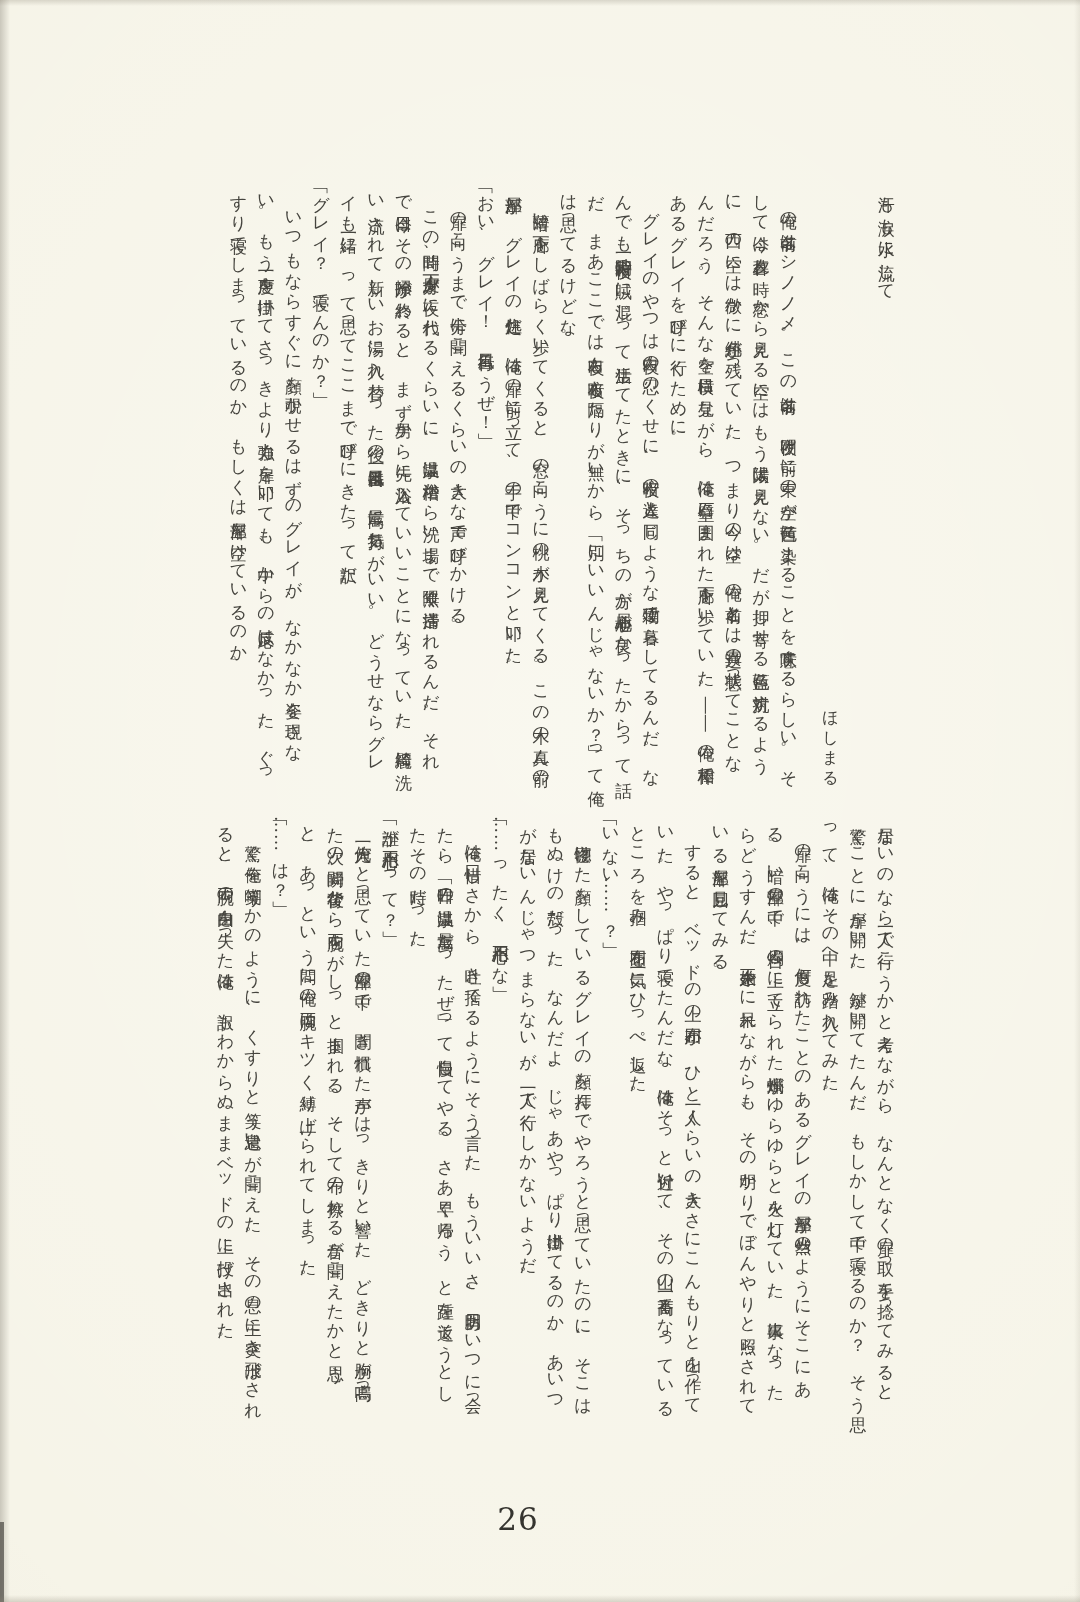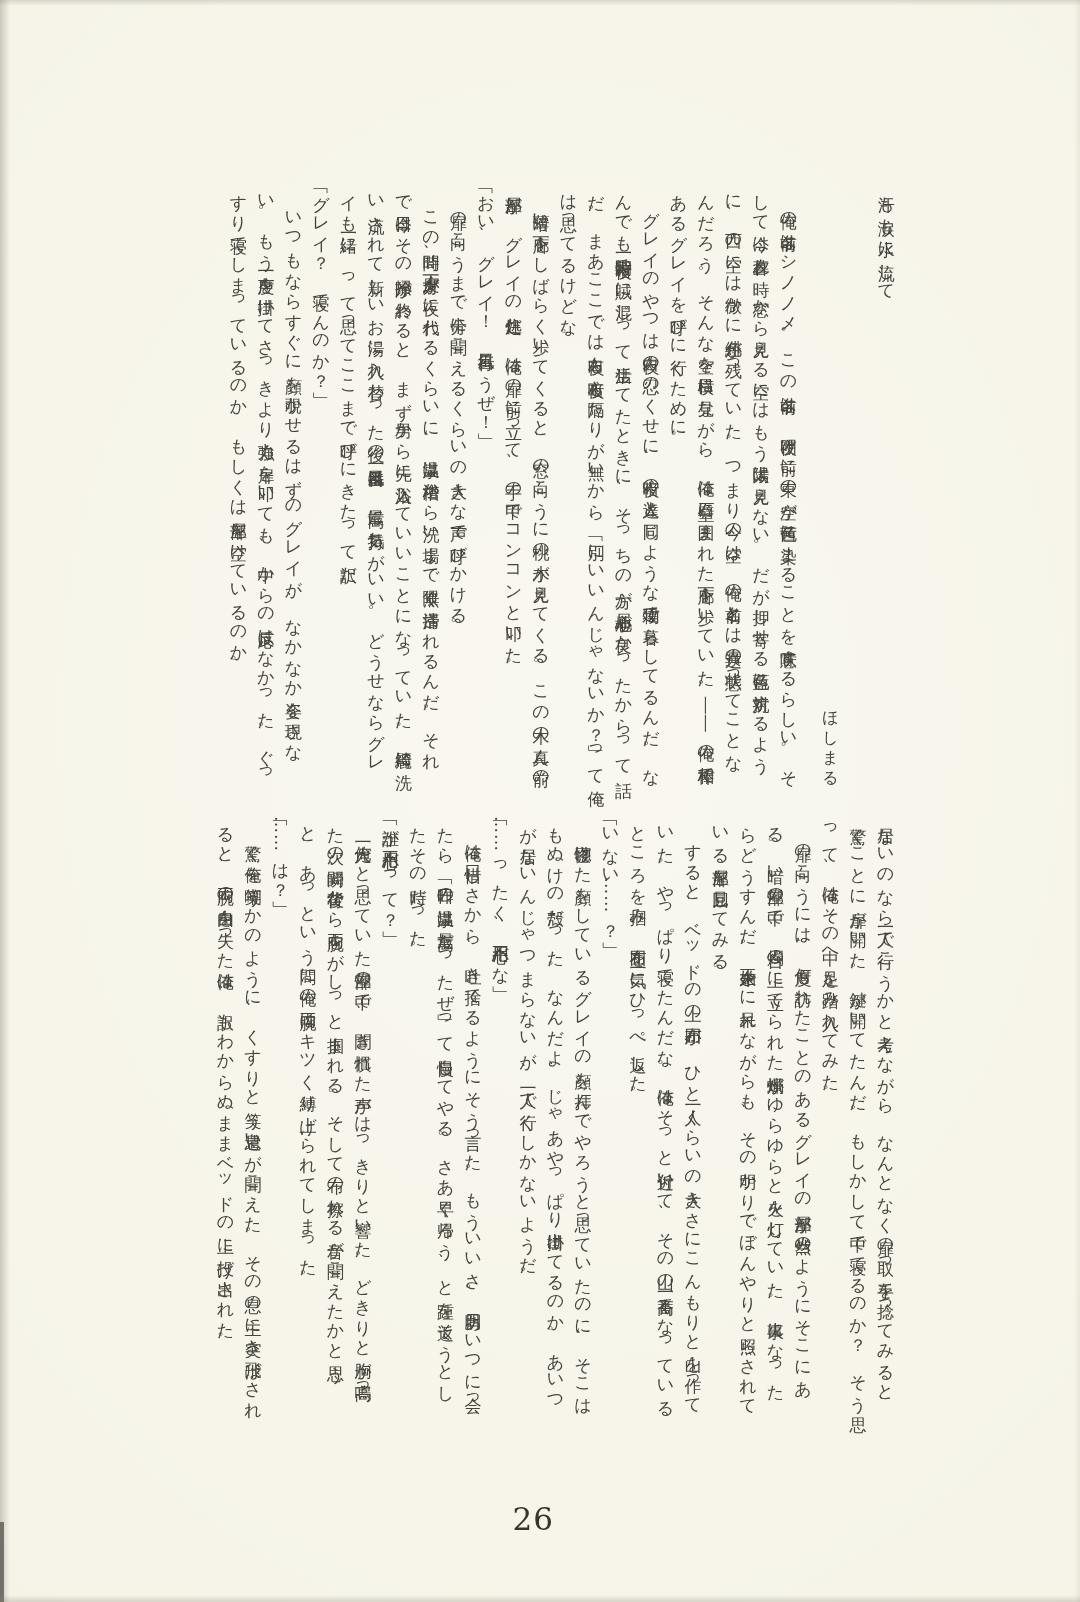--- a/index.html
+++ b/index.html
@@ -70,21 +70,21 @@
   }
   .body-upper { left: 141px; top: 183px; width: 661px; height: 597px; }
   .body-lower { left: 154px; top: 815px; width: 745px; height: 597px; }
   .body-text p { margin: 0; padding: 0; }
   .body-text p.indent { text-indent: 1em; }
   .body-text p.no-indent { text-indent: 0; }
 
   .page-number {
     position: absolute;
     left: 482px; top: 1501px; width: 72px;
-    text-align: right;
+    text-align: center;
     font-size: 31px;
     letter-spacing: 1px;
     color: #35342f;
   }
 </style>
 </head>
 <body>
 
 <div class="sheet">
 

